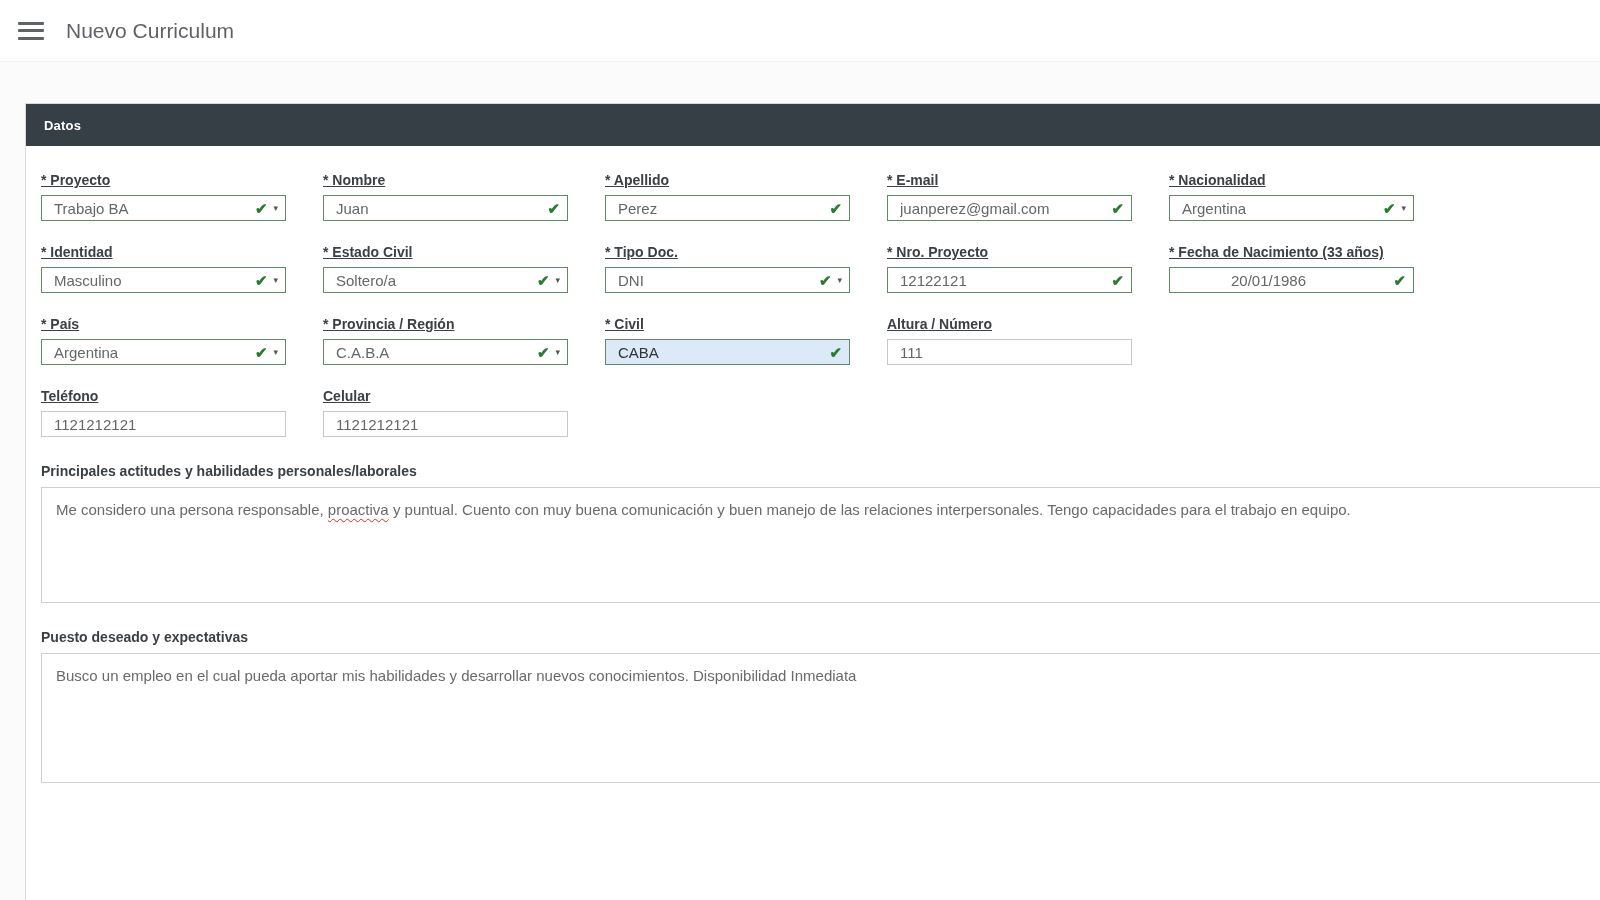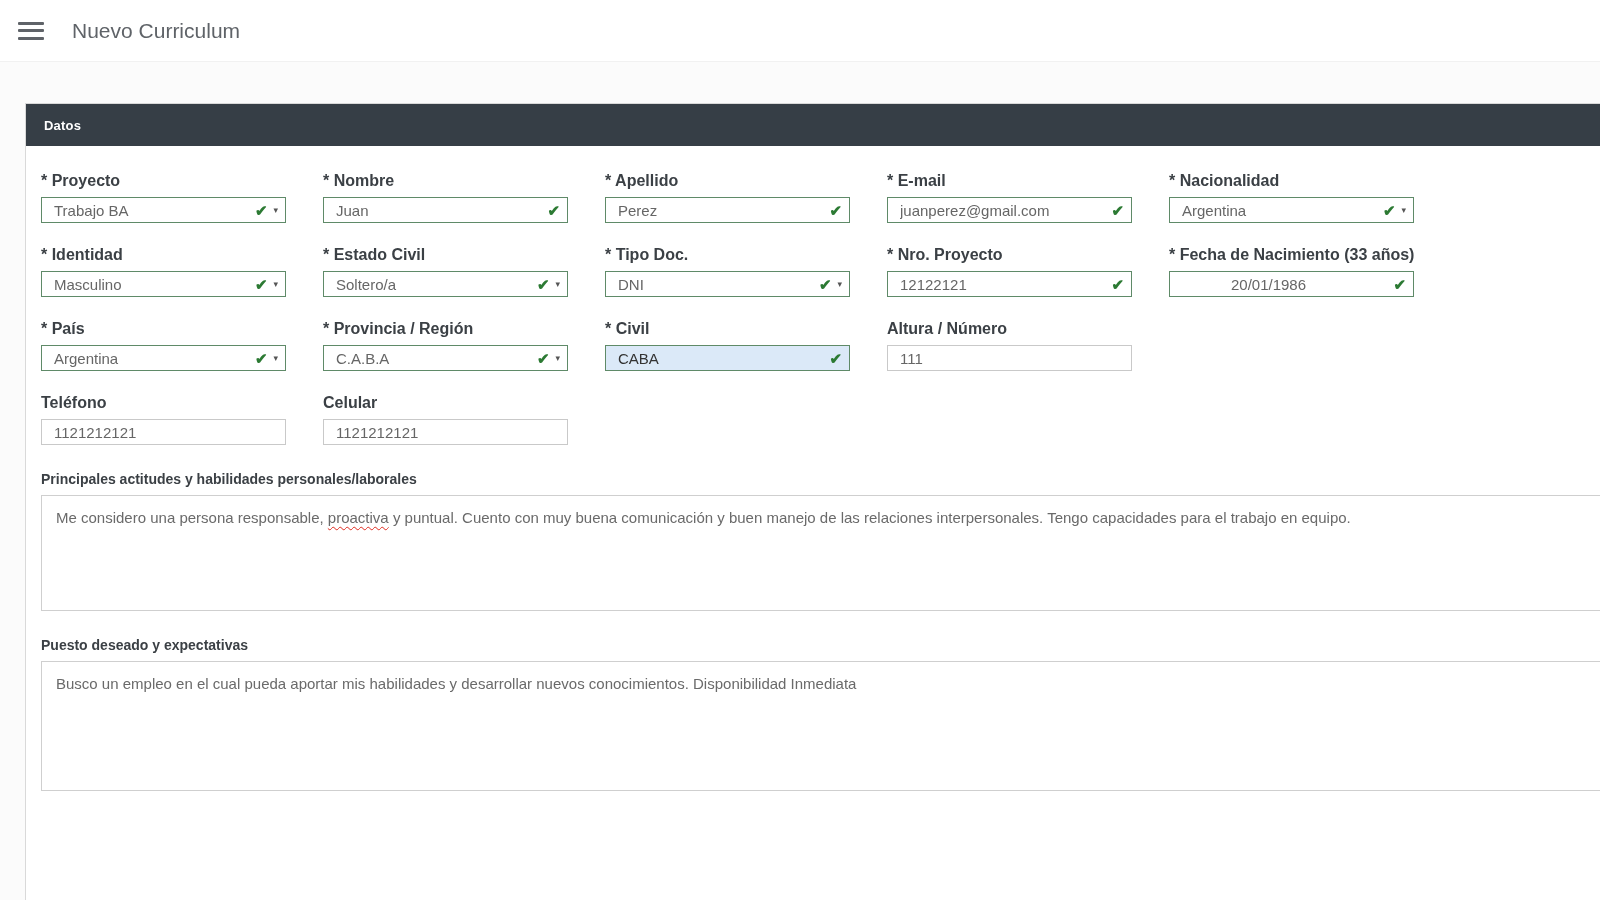--- a/index.html
+++ b/index.html
@@ -18,36 +18,36 @@
     width:1600px;height:900px;overflow:hidden;
     background:#fbfbfb;
     font-family:"Liberation Sans", sans-serif;
   }
   .topbar{
     height:62px;background:#ffffff;display:flex;align-items:center;
     padding-left:18px;border-bottom:1px solid #f1f1f1;
   }
   .hamburger{width:26px;height:18px;display:flex;flex-direction:column;justify-content:space-between;cursor:pointer;}
   .hamburger span{display:block;height:3px;background:#5f6368;border-radius:1px;}
-  .page-title{margin-left:28px;font-size:21px;color:var(--title-color);}
+  .page-title{margin-left:22px;font-size:21px;color:var(--title-color);}
   .panel{
     position:absolute;left:25px;top:103px;width:1695px;height:830px;
     background:#ffffff;border:1px solid #d9d9d9;border-right:none;
   }
   .panel-header{
     height:42px;background:var(--dark-header);color:#ffffff;
     display:flex;align-items:center;padding-left:18px;
     font-size:13px;font-weight:bold;letter-spacing:.2px;
   }
   .panel-body{padding:26px 0 30px 15px;}
   .form-row{display:flex;gap:37px;margin-bottom:23px;}
   .field{width:245px;}
   .field-label{
-    display:block;font-size:16px;font-weight:bold;color:var(--label-color);
-    margin-bottom:7px;white-space:nowrap;
+    display:block;font-size:14px;font-weight:bold;color:var(--label-color);
+    margin-bottom:7px;white-space:nowrap;text-decoration:underline;
   }
   .control{
     position:relative;height:26px;background:#fff;
     border:1px solid var(--plain-border);
     display:flex;align-items:center;
   }
   .control.valid{border-color:var(--valid-border);}
   .control.highlight{background:var(--highlight-bg);justify-content:flex-end;}
   .control input{
     border:none;outline:none;background:transparent;

